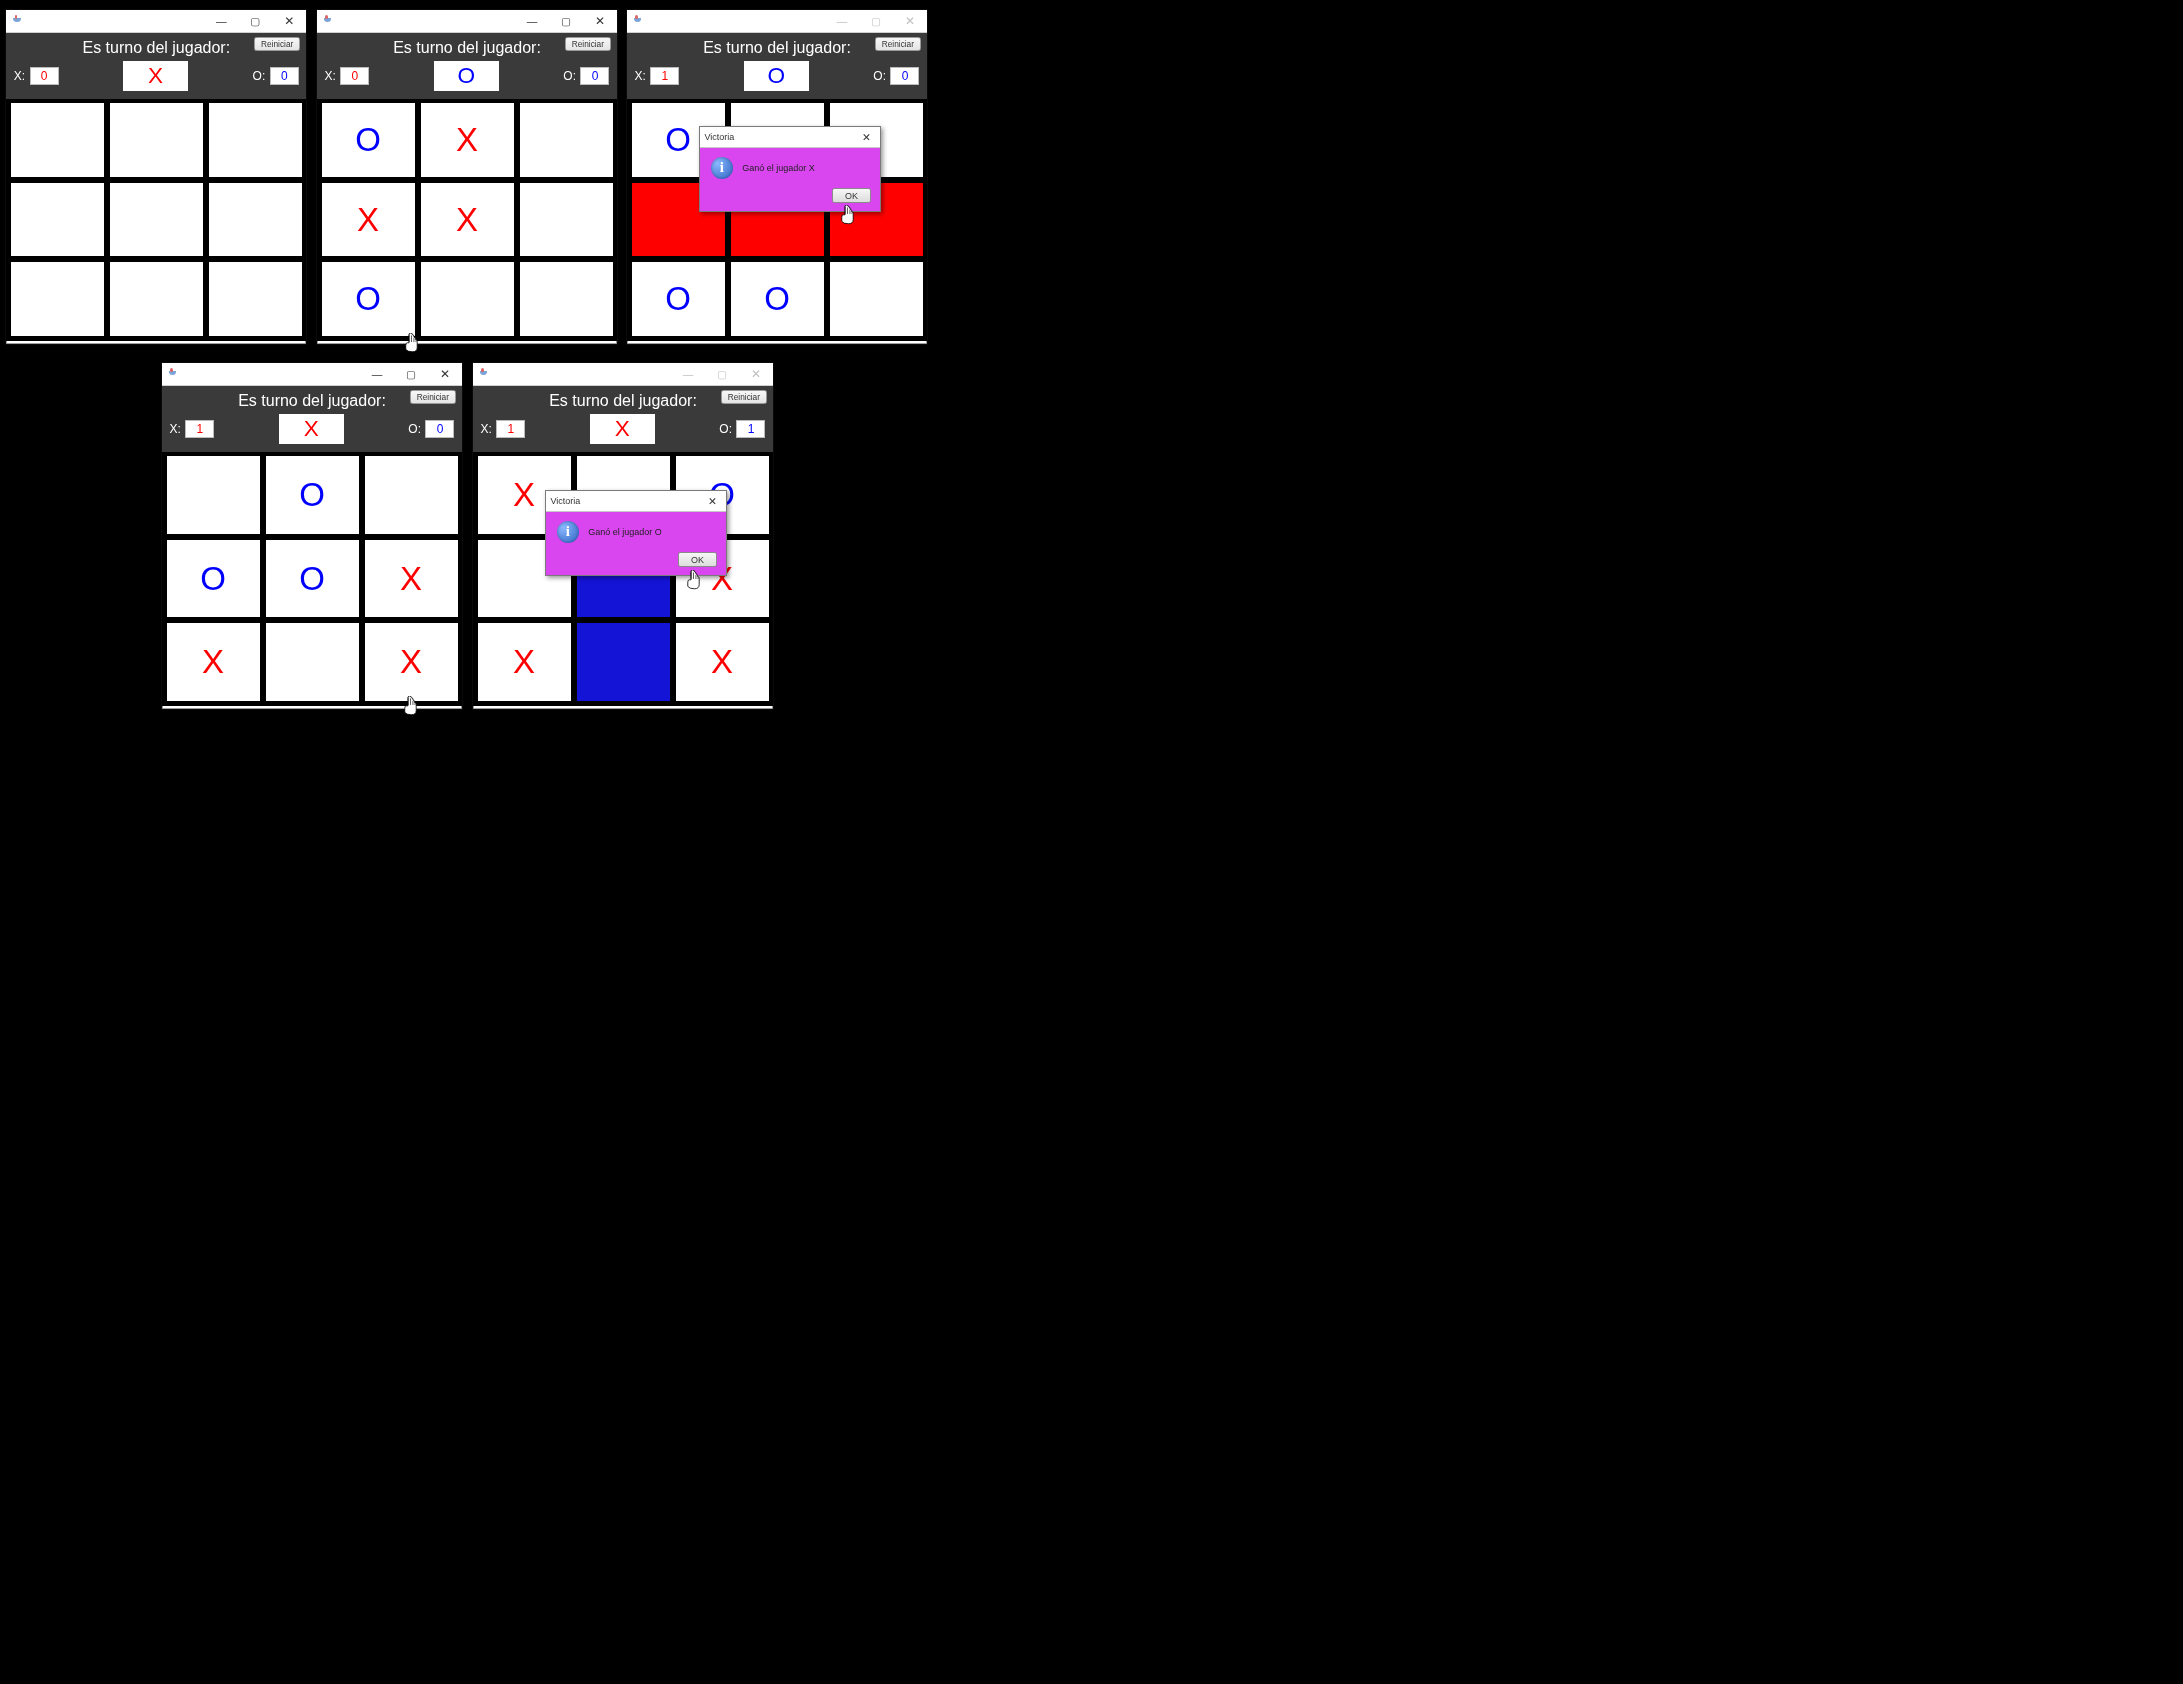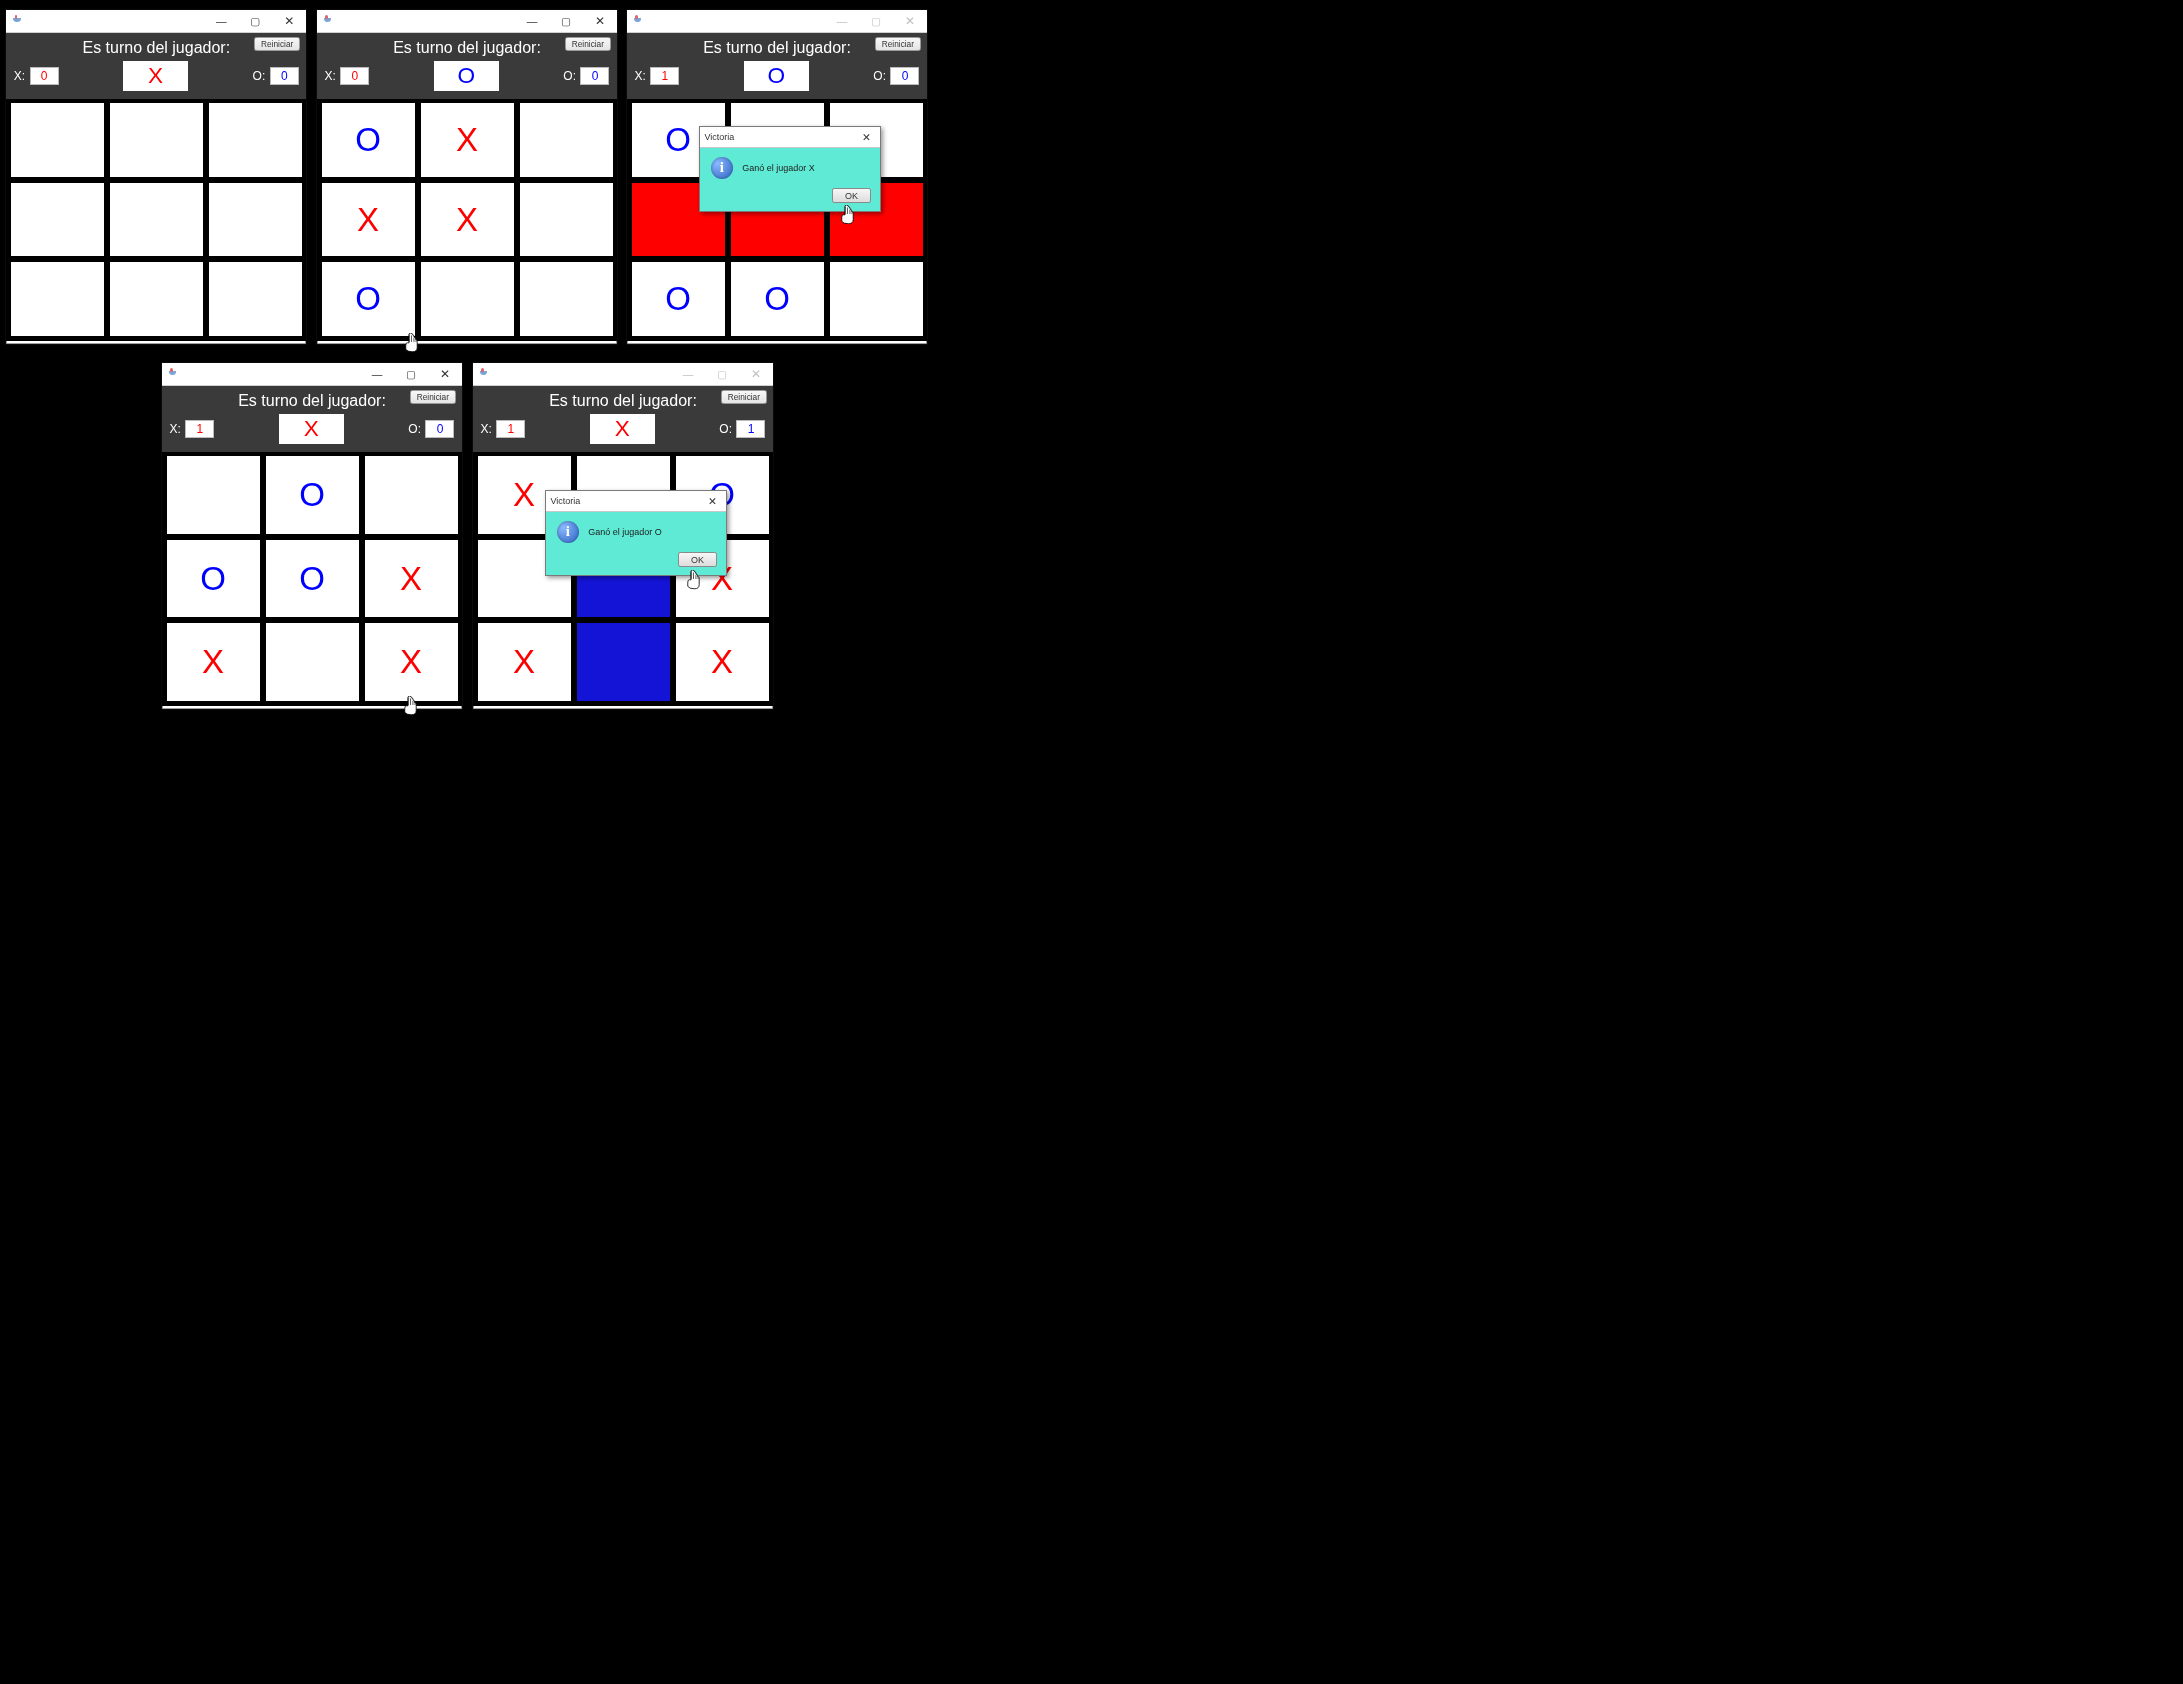--- a/index.html
+++ b/index.html
@@ -24,21 +24,21 @@
   .scval.o{color:#00f;}
   .turnbox{background:#fff;width:65px;height:30px;display:flex;align-items:center;justify-content:center;font-size:22.6px;font-weight:normal;}
   .turnbox.x{color:red;}
   .turnbox.o{color:#00f;}
   .board{background:#000;padding:4.5px;display:grid;grid-template-columns:repeat(3,1fr);grid-template-rows:repeat(3,1fr);gap:6px;box-sizing:border-box;}
   .cell{background:#fff;display:flex;align-items:center;justify-content:center;font-size:33px;font-family:Arial,sans-serif;}
   .cell.x{color:red;}
   .cell.o{color:#00f;}
   .cell.hlred{background:#f00;}
   .cell.hlblue{background:#1414d6;}
-  .dialog{position:absolute;background:#5eead4;border:0.8px solid #7a7a7a;box-shadow:1.5px 1.5px 4.5px rgba(0,0,0,.4);width:180px;}
+  .dialog{position:absolute;background:#d946ef;border:0.8px solid #7a7a7a;box-shadow:1.5px 1.5px 4.5px rgba(0,0,0,.4);width:180px;}
   .dlg-title{background:#fff;height:19.6px;display:flex;align-items:center;justify-content:space-between;padding:0 4.5px;border-bottom:0.8px solid #c8c8c8;font-size:9px;color:#333;}
   .dlg-close{font-size:10.6px;color:#333;padding:0 4.5px;}
   .dlg-body{display:flex;align-items:center;gap:9px;padding:9px 10.6px 4.5px 10.6px;font-size:9px;color:#222;}
   .info-ico{width:22.6px;height:22.6px;border-radius:50%;background:radial-gradient(circle at 30% 30%,#8ab9ff,#2a5fbf);display:flex;align-items:center;justify-content:center;color:#fff;font-weight:bold;font-size:15px;font-family:Georgia,serif;box-shadow:inset 0 0 3px rgba(0,0,0,.3);}
   .dlg-foot{display:flex;justify-content:flex-end;padding:4.5px 9px 7.5px 9px;}
   .dlg-ok{background:linear-gradient(#f7f7f7,#dcdcdc);border:0.8px solid #8a8a8a;border-radius:2.3px;font-size:9px;padding:1.5px 12px;color:#333;text-align:right;}
   .cursor{position:absolute;width:16.6px;height:19.6px;pointer-events:none;}
   .cursor svg{width:100%;height:100%;}
   .smallwin{width:300px;}
 </style>

